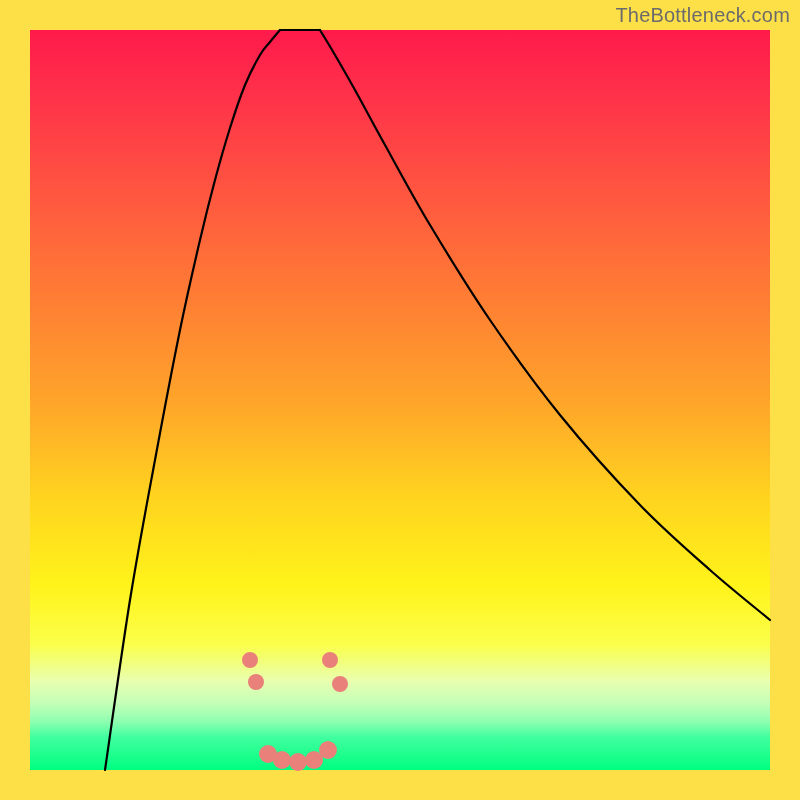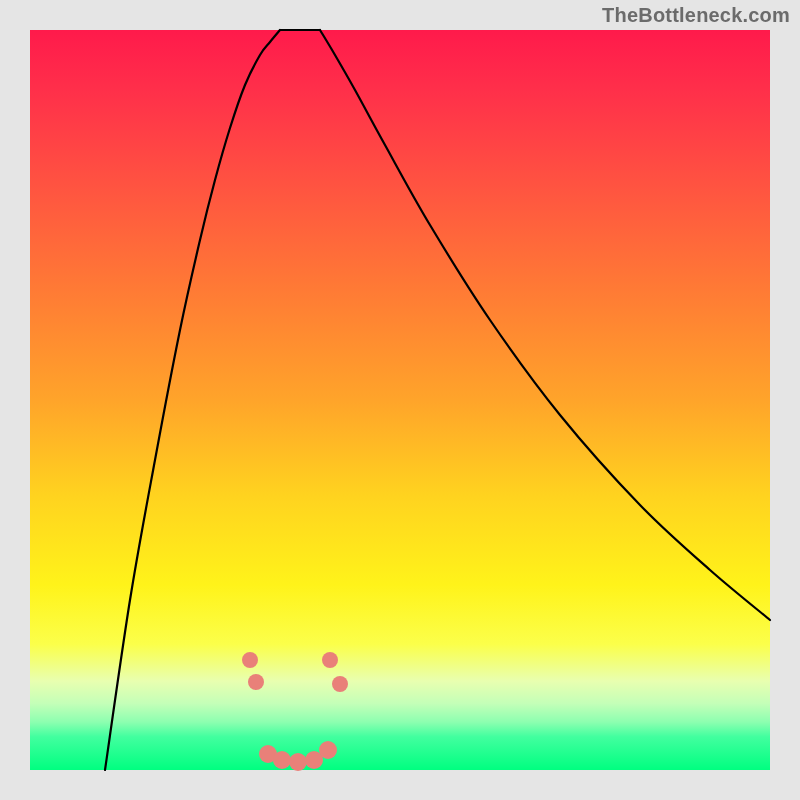--- a/index.html
+++ b/index.html
@@ -10,22 +10,21 @@
     background: #000;
     overflow: hidden;
     font-family: Arial, Helvetica, sans-serif;
   }
   .frame {
     position: absolute;
     left: 0;
     top: 0;
     width: 800px;
     height: 800px;
-    background: #e5e5e5;
-    font-weight: bold;
+    background: #fde047;
   }
   .plot {
     position: absolute;
     left: 30px;
     top: 30px;
     width: 740px;
     height: 740px;
     background: linear-gradient(to bottom,
       #ff1a4b 0%,
       #ff2f4a 8%,

